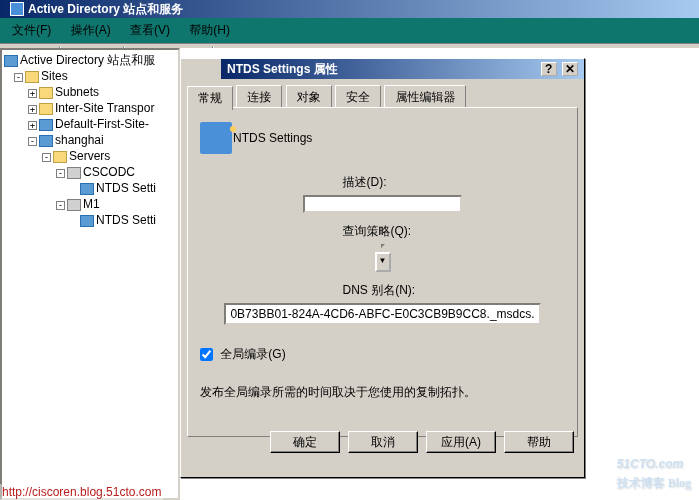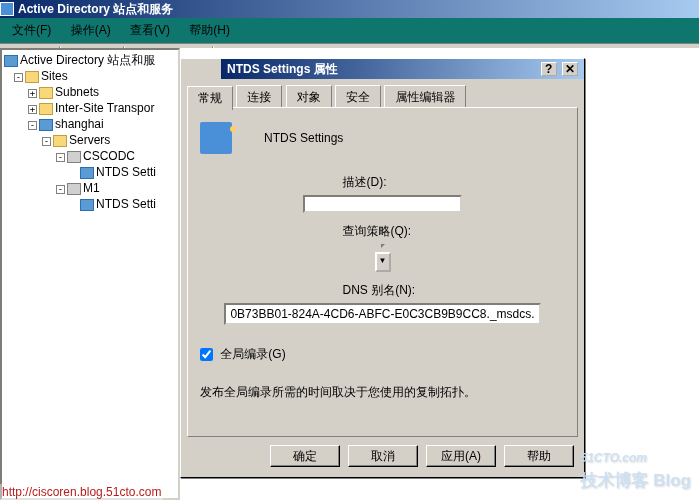--- a/index.html
+++ b/index.html
@@ -1,18 +1,18 @@
 <!DOCTYPE html>
 <html><head>
 <meta charset="utf-8">
 <style>
 * { margin: 0; padding: 0; box-sizing: border-box; font-family: "Microsoft YaHei", SimSun, Tahoma, sans-serif; font-size: 12px; }
 body { width: 699px; height: 500px; background: #c0c0c0; overflow: hidden; position: relative; }
 
-.titlebar { background: linear-gradient(to right, #082768, #a6caf0); height: 18px; color: white; padding: 2px 0; display: flex; align-items: center; gap: 4px; font-weight: bold;}
+.titlebar { background: linear-gradient(to right, #082768, #a6caf0); height: 18px; color: white; padding: 2px 10px; display: flex; align-items: center; gap: 4px; font-weight: bold;}
 .titlebar .ticon { width:14px; height:14px; background:#4a90d9; border:1px solid #fff; display:inline-block;}
 .menubar { background: #0f766e; padding: 2px 4px; border-bottom: 1px solid #808080;}
 .menubar span { padding: 2px 8px; display: inline-block;}
 .toolbar { background: #d4d0c8; padding: 2px 4px; border-bottom: 1px solid #808080; height: 28px;}
 .toolbar .tb-btn { display:inline-block; width:22px; height:22px; border:1px solid #d4d0c8; vertical-align:middle; position:relative;}
 .toolbar .tb-btn.sep { border-left:1px solid #808080; border-right:1px solid #fff; width:2px; margin:0 4px;}
 
 .workspace { position: absolute; top: 48px; left: 0; width: 699px; height: 452px; background: #fff;}
 .tree { position:absolute; top:0; left:0; width:180px; height:452px; border:2px inset #d4d0c8; background:#fff; overflow:hidden; padding:2px;}
 .tree-row { white-space: nowrap; height:16px; line-height:16px;}
@@ -24,38 +24,38 @@
 .tree-row .ntds { background:#5a9bd4; border:1px solid #2a6fb0;}
 
 .dialog { position:absolute; top:58px; left:180px; width:405px; height:420px; background:#d4d0c8; border:1px solid #000; border-top:1px solid #fff; border-left:1px solid #fff; box-shadow:1px 1px 0 #808080;}
 .dlg-title { background: linear-gradient(to right, #082768, #a6caf0); height:20px; color:white; font-weight:bold; padding:2px 6px; display:flex; align-items:center; justify-content:space-between;margin-left:40px;}
 .dlg-title .tbtns span { display:inline-block; width:16px; height:14px; background:#d4d0c8; border:1px outset #fff; color:#000; text-align:center; line-height:12px; font-family:Marlett,Arial; margin-left:2px; font-weight:bold;}
 .dlg-body { padding:6px;}
 .tabs { height:22px; position:relative;}
 .tab { display:inline-block; padding:3px 10px; background:#d4d0c8; border:1px solid #808080; border-bottom:none; border-top:1px solid #fff; border-left:1px solid #fff; position:relative;}
 .tab.active { background:#d4d0c8; z-index:2; top:1px;}
 .tab-panel { border:1px solid #808080; border-top:1px solid #fff; border-left:1px solid #fff; height:330px; padding:14px 12px; position:relative; background:#d4d0c8;}
-.nt-header { display:flex; align-items:center; gap:32px; margin-bottom:20px;text-align:right;}
+.nt-header { display:flex; align-items:center; gap:1px; margin-bottom:20px;text-align:right;}
 .nt-icon { width:32px; height:32px; background:#4a90d9; border-radius:2px; position:relative;}
 .nt-icon::after{content:"";position:absolute;right:-4px;top:4px;width:6px;height:6px;background:#ffd060;border-radius:3px;}
 
 .form-row { display:flex; align-items:center; margin-bottom:10px; gap:4px;flex-direction:column;}
 .form-row label { width:80px;}
 .form-row .input { flex:1; height:20px; background:#fff; border:2px inset #d4d0c8;}
 .form-row .input.ro { padding:2px 4px; line-height:14px; white-space:nowrap; overflow:hidden;}
 .form-row .dd-btn { width:16px; height:20px; background:#d4d0c8; border:2px outset #fff; font-size:8px; text-align:center; line-height:14px;}
 .chk { margin:21px 0;}
 .chk input { vertical-align:middle; margin-right:4px;}
 .note { margin-top:6px;}
 
-.dlg-buttons { position:absolute; bottom:10px; right:10px; display:flex; gap:8px;justify-content:flex-end;}
+.dlg-buttons { position:absolute; bottom:24px; right:10px; display:flex; gap:8px;justify-content:flex-end;}
 .dlg-buttons button { width:70px; height:22px; background:#d4d0c8; border:1px solid #000; border-top:1px solid #fff; border-left:1px solid #fff; box-shadow:inset -1px -1px 0 #808080;}
 
 .watermark { position:absolute; right:8px; bottom:8px; color:#c8ddf0; font-size:28px; font-weight:bold; text-shadow:1px 1px 2px rgba(0,0,0,0.15); font-style:italic; opacity:0.9;}
-.watermark small{font-size:17px; display:block; text-align:right; font-style:normal;}
+.watermark small{font-size:12px; display:block; text-align:right; font-style:normal;font-family:Liberation Serif, serif;}
 .footer-url { position:absolute; left:0; bottom:0; color:#b91c1c; font-size:12px; background:rgba(255,255,255,0.4); padding:1px 2px;}
 </style>
 </head>
 <body>
 
 <div class="titlebar">
   <span class="ticon"></span>
   <span>Active Directory 站点和服务</span>
 </div>
 
@@ -79,20 +79,21 @@
   <span class="tb-btn sep"></span>
   <span class="tb-btn">⟳</span>
 </div>
 
 <div class="workspace">
   <div class="tree">
     <div class="tree-row"><span class="ficon ntds"></span><span>Active Directory 站点和服</span></div>
     <div class="tree-row" style="padding-left:10px;"><span class="exp">-</span><span class="ficon folder-open"></span><span>Sites</span></div>
     <div class="tree-row" style="padding-left:24px;"><span class="exp">+</span><span class="ficon folder"></span><span>Subnets</span></div>
     <div class="tree-row" style="padding-left:24px;"><span class="exp">+</span><span class="ficon folder"></span><span>Inter-Site Transpor</span></div>
+    <div class="tree-row" style="padding-left:24px;"><span class="exp">+</span><span class="ficon ntds"></span><span>Default-First-Site-</span></div>
     <div class="tree-row" style="padding-left:24px;"><span class="exp">-</span><span class="ficon ntds"></span><span>shanghai</span></div>
     <div class="tree-row" style="padding-left:38px;"><span class="exp">-</span><span class="ficon folder-open"></span><span>Servers</span></div>
     <div class="tree-row" style="padding-left:52px;"><span class="exp">-</span><span class="ficon comp"></span><span>CSCODC</span></div>
     <div class="tree-row" style="padding-left:76px;"><span class="ficon ntds"></span><span>NTDS Setti</span></div>
     <div class="tree-row" style="padding-left:52px;"><span class="exp">-</span><span class="ficon comp"></span><span>M1</span></div>
     <div class="tree-row" style="padding-left:76px;"><span class="ficon ntds"></span><span>NTDS Setti</span></div>
   </div>
 </div>
 
 <div class="dialog">

